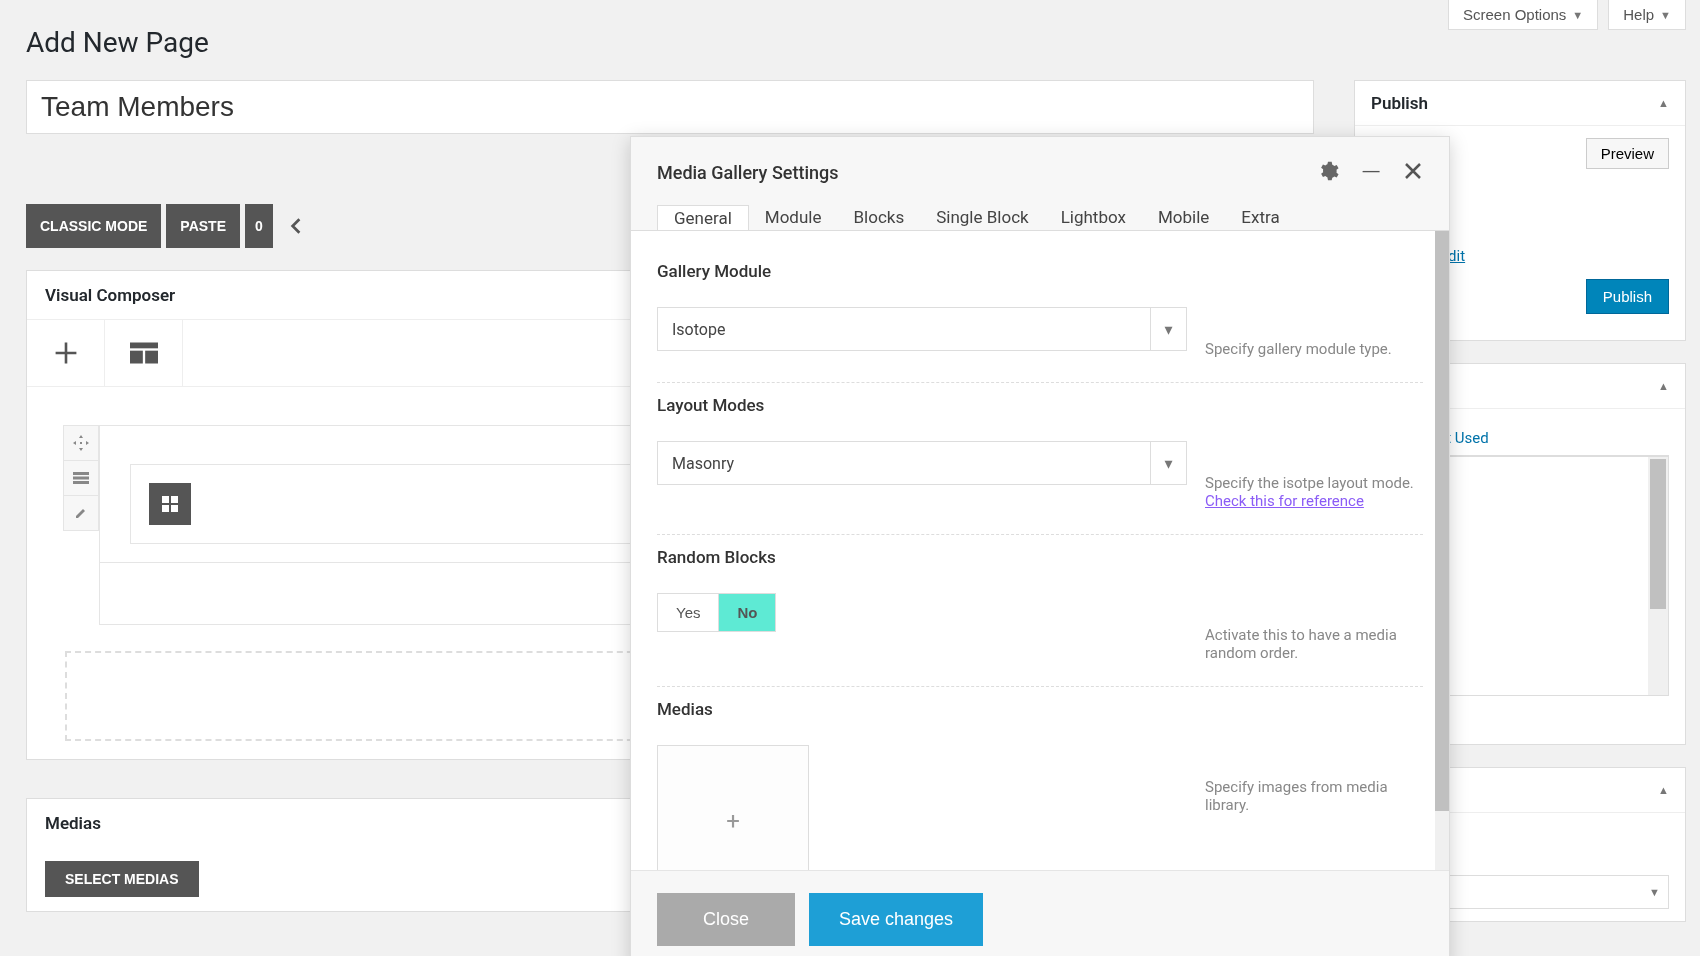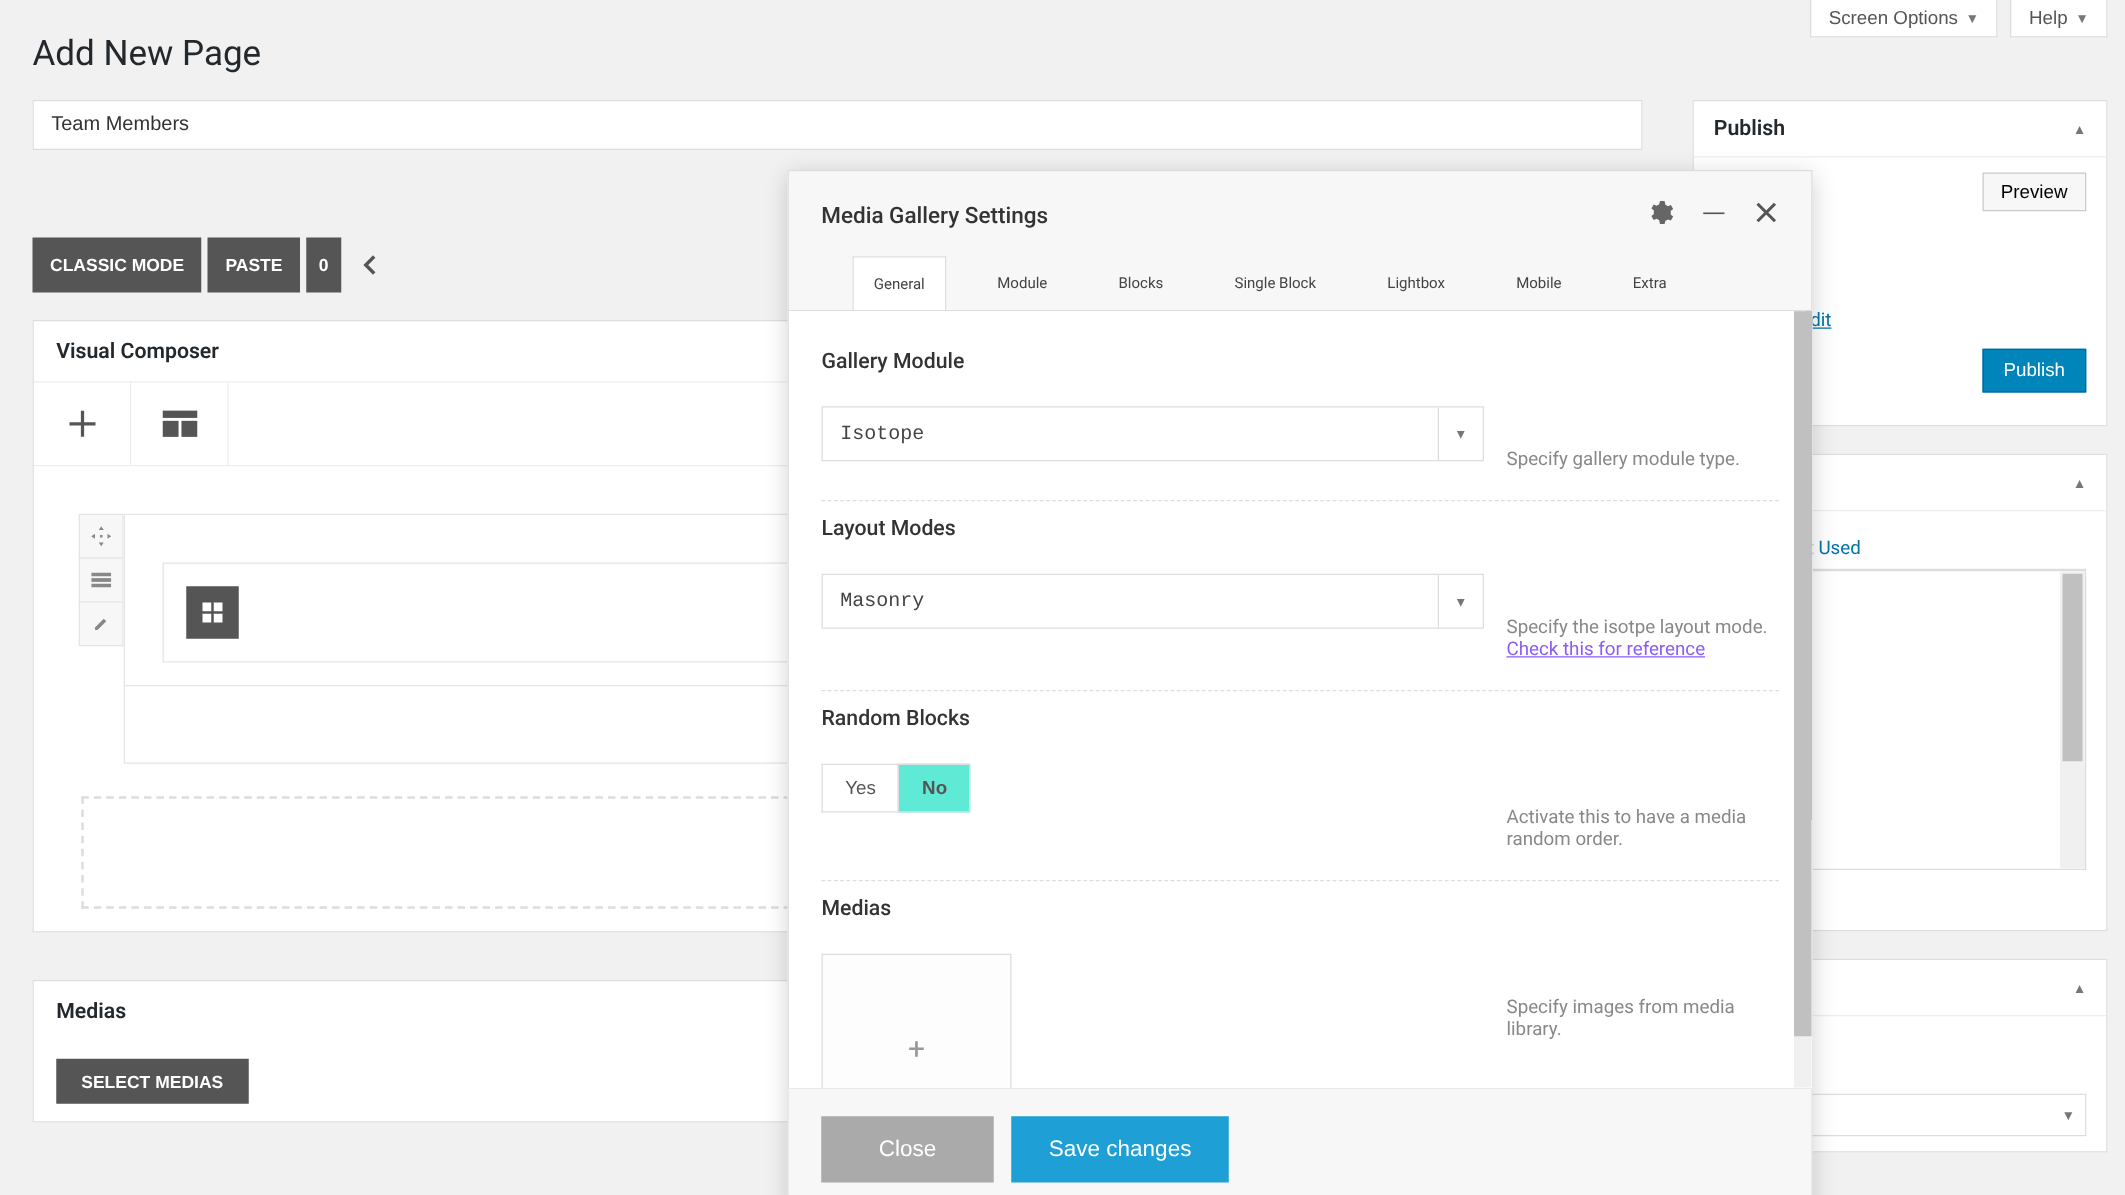--- a/index.html
+++ b/index.html
@@ -26,21 +26,21 @@
   padding: 6px 14px;
   font-size: 15px;
   color: #555;
   cursor: pointer;
   display: flex; align-items: center; gap: 6px;
 }
 .page-title { font-size: 28px; font-weight: 400; padding: 26px 0 0 26px; }
 .main-col { position: absolute; left: 26px; top: 80px; width: 1288px; }
 .title-input {
   width: 100%; background: #fff; border: 1px solid #ddd;
-  padding: 10px 14px; font-size: 16px; color: #333;
+  padding: 10px 14px; font-size: 28px; color: #333;
 }
 .toolbar-row { display: flex; align-items: center; gap: 5px; margin-top: 70px; }
 .dark-btn {
   background: #555; color: #fff; border: none;
   padding: 14px 14px; font-size: 14px; font-weight: 600; cursor: pointer;
 }
 .dark-btn.small { padding: 14px 10px; }
 .chev-back { width: 24px; height: 24px; display: inline-flex; align-items: center; justify-content: center; margin-left: 6px; cursor: pointer; color: #555; }
 .panel { background: #fff; border: 1px solid #ddd; margin-top: 22px; }
 .panel-header { padding: 14px 18px; font-size: 17px; font-weight: 600; border-bottom: 1px solid #eee; }
@@ -83,32 +83,32 @@
 .modal {
   position: absolute; left: 630px; top: 136px; width: 820px; height: 833px;
   background: #f7f7f7; border: 1px solid #ddd; box-shadow: 0 4px 18px rgba(0,0,0,0.18);
   display: flex; flex-direction: column;
 }
 .modal-head { padding: 20px 26px 0 26px; display: flex; justify-content: space-between; align-items: center; }
 .modal-title { font-size: 18px; font-weight: 500; color: #333; }
 .modal-ctrls { display: flex; gap: 22px; color: #555; align-items: center; }
 .modal-ctrls span { cursor: pointer; }
 .modal-tabs { display: flex; gap: 0; margin-top: 18px; padding-left: 26px; }
-.modal-tab { padding: 14px 16px; font-size: 12px; color: #444; cursor: pointer; margin-left: 25px; }
+.modal-tab { padding: 2px 16px; font-size: 17px; color: #444; cursor: pointer; }
 .modal-tab.active { background: #fff; border: 1px solid #ddd; border-bottom: 1px solid #fff; margin-bottom: -1px; }
 .modal-body { background: #fff; border-top: 1px solid #ddd; flex: 1; overflow-y: auto; padding: 18px 26px; position: relative; }
 .modal-scroll { position: absolute; right: 0; top: 0; width: 14px; height: 100%; background: #f0f0f0; }
 .modal-thumb { position: absolute; right: 0; top: 0; width: 14px; height: 580px; background: #c0c0c0; }
 .field { padding: 12px 0 24px 0; border-bottom: 1px dashed #ddd; display: flex; gap: 18px; flex-wrap: wrap; }
 .field.no-border { border-bottom: none; }
 .field-label { width: 100%; font-size: 17px; font-weight: 500; color: #333; margin-bottom: 8px; }
 .field-ctrl { width: 530px; }
 .field-help { flex: 1; font-size: 15px; color: #888; min-width: 200px; margin-top: 33px; }
 .field-help a { color: #8b5cf6; text-decoration: underline; }
-.select-box { background: #fff; border: 1px solid #ddd; height: 44px; display: flex; align-items: center; justify-content: space-between; padding: 0 0 0 14px; font-size: 16px; color: #444; font-family: Liberation Mono, monospace; }
+.select-box { background: #fff; border: 1px solid #ddd; height: 44px; display: flex; align-items: center; justify-content: space-between; padding: 0 0 0 14px; font-size: 16px; color: #444; }
 .select-caret { width: 36px; height: 100%; border-left: 1px solid #ddd; display: flex; align-items: center; justify-content: center; color: #777; }
 .toggle { display: flex; }
 .toggle button { border: 1px solid #ddd; background: #fff; padding: 10px 18px; font-size: 15px; color: #555; cursor: pointer; }
 .toggle button.active { font-weight: 700; background: #5eead4; }
 .toggle button:first-child { border-right: none; }
 .media-add { width: 152px; height: 152px; border: 1px solid #ddd; background: #fdfdfd; display: flex; align-items: center; justify-content: center; color: #999; font-size: 24px; cursor: pointer; }
 .modal-footer { padding: 22px 26px; display: flex; gap: 14px; border-top: 1px solid #e5e5e5; background: #f7f7f7; }
 .btn-close { background: #aaa; color: #fff; border: none; padding: 16px 46px; font-size: 18px; cursor: pointer; }
 .btn-save { background: #1e9fd6; color: #fff; border: none; padding: 16px 30px; font-size: 18px; cursor: pointer; }
 .tri-down { font-size: 11px; color: #777; }

